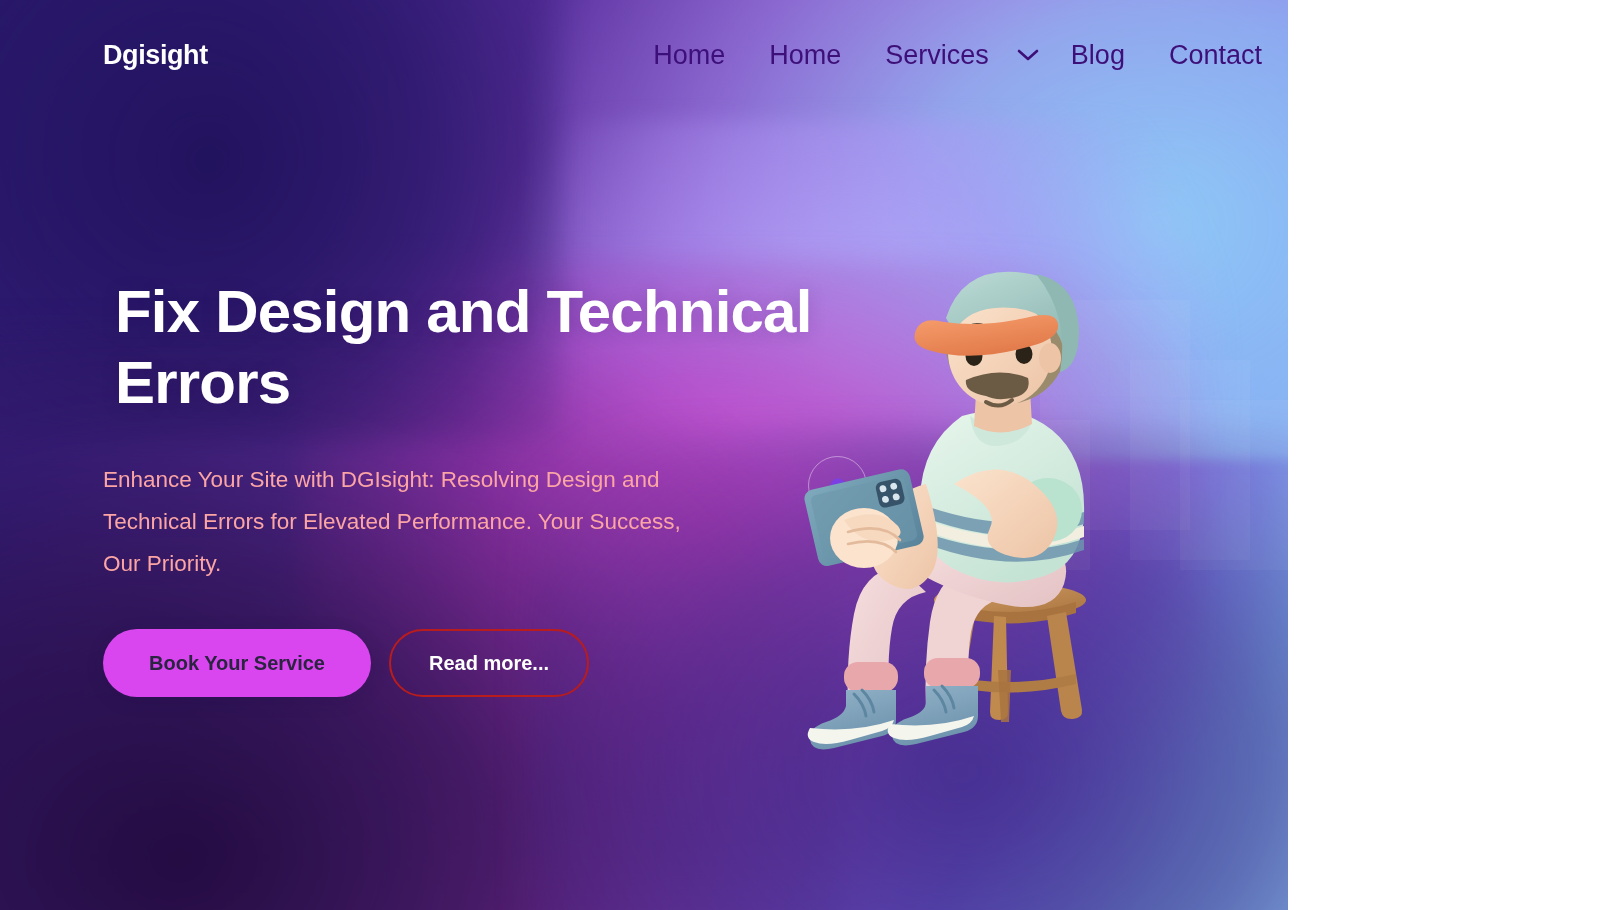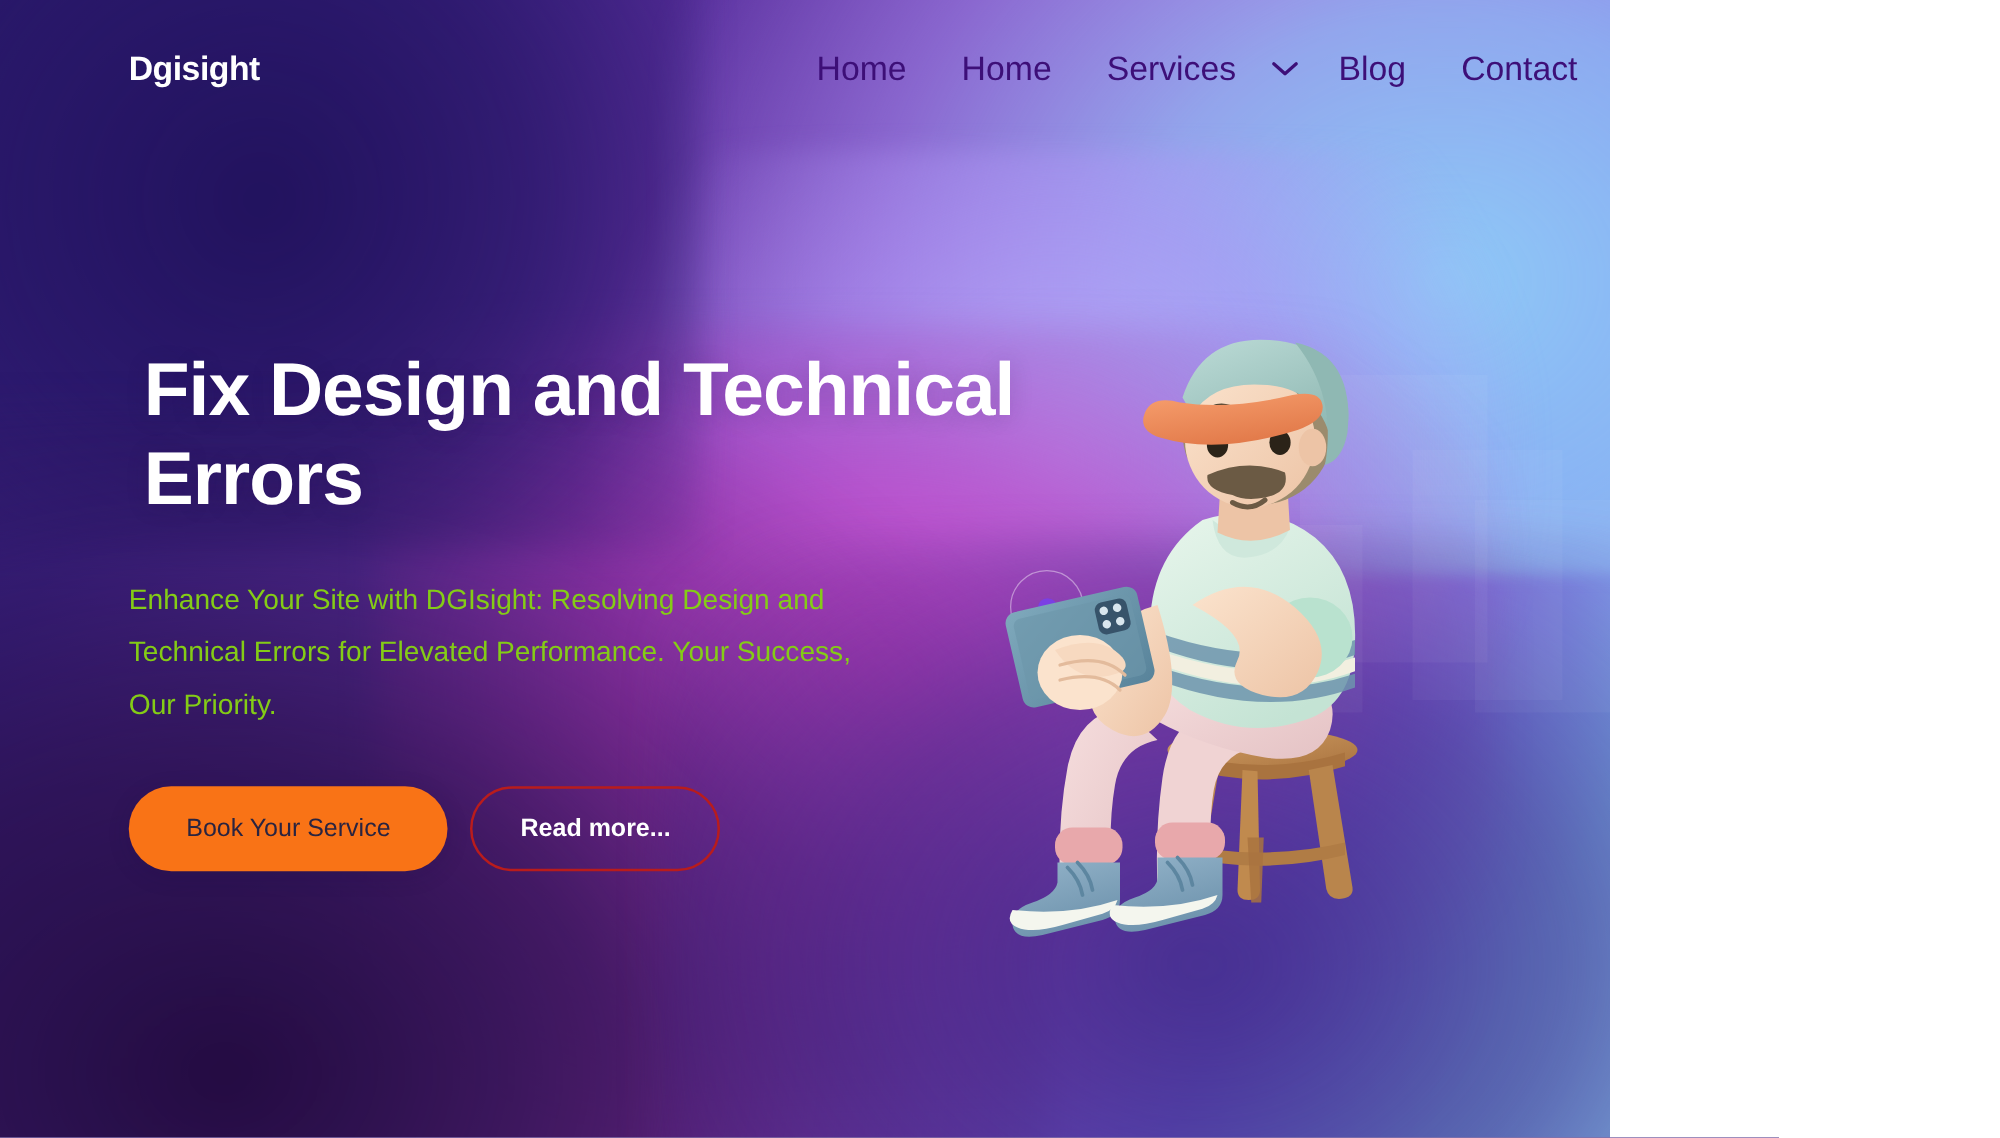--- a/index.html
+++ b/index.html
@@ -164,41 +164,41 @@
     color:#ffffff;
     font-size:60px;
     font-weight:bold;
     line-height:1.19;
     letter-spacing:-0.8px;
     margin-bottom:40px;
     text-shadow:0 2px 18px rgba(40,10,70,0.18);
     margin-left:12px;
   }
   .hero-sub {
-    color:#84cc16;
+    color:#fca5a5;
     font-size:22.5px;
     font-weight:400;
     line-height:1.87;
     margin-bottom:44px;
     max-width:620px;
   }
   .cta-row { display:flex; align-items:center; gap:18px; }
   .btn {
     font-family:inherit;
     font-size:20px;
     border-radius:48px;
     cursor:pointer;
     white-space:nowrap;
     line-height:1;
   }
   .btn-primary {
-    background:#f97316;
+    background:#d946ef;
     color:#2a2440;
     border:none;
-    font-weight:400;
+    font-weight:700;
     padding:24px 46px;
     box-shadow:0 4px 18px rgba(30,10,70,0.16);
   }
   .btn-ghost {
     background:transparent;
     color:#ffffff;
     border:2px solid #b91c1c;
     font-weight:bold;
     padding:22px 38px;
   }

